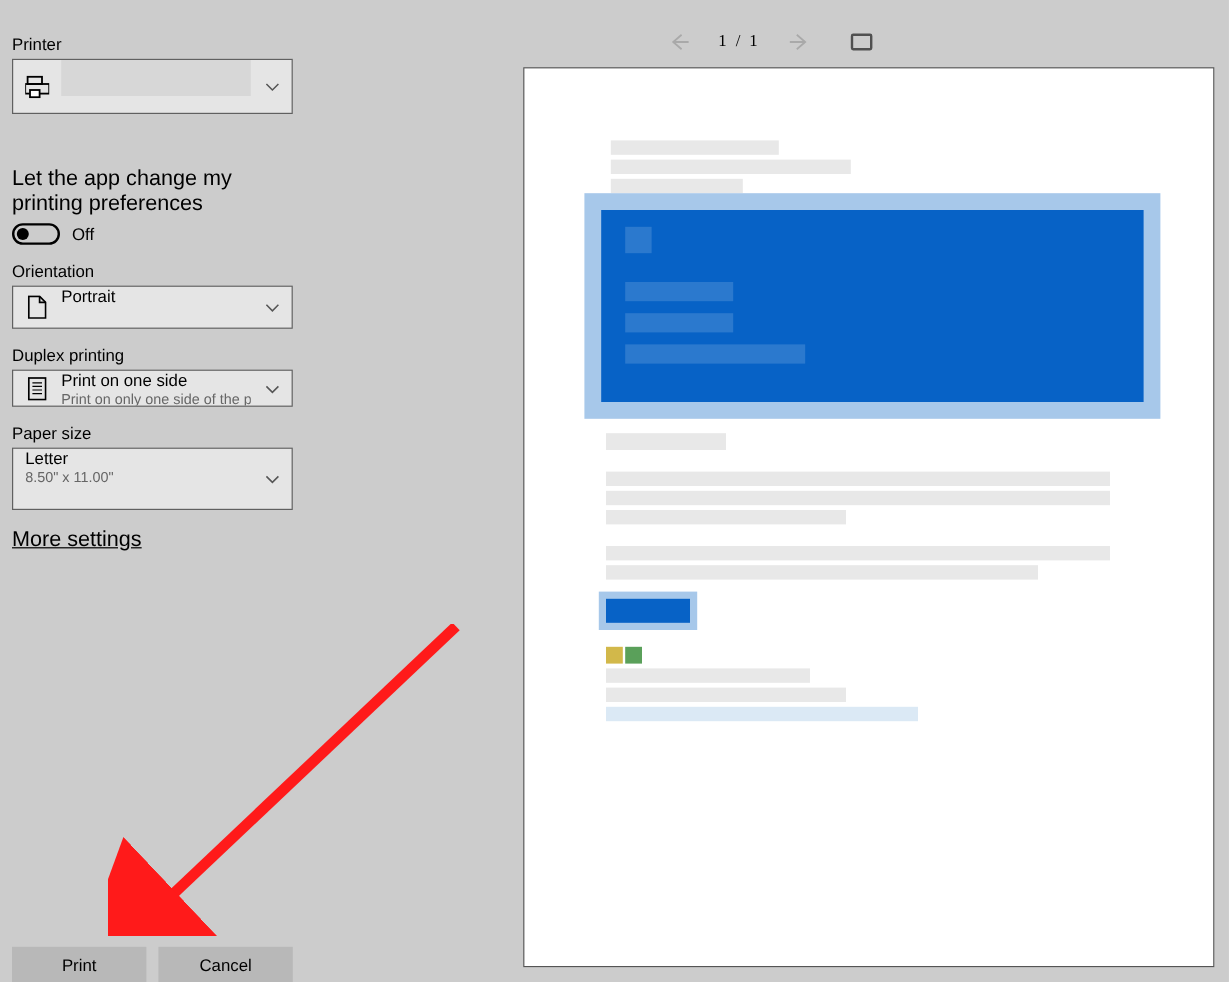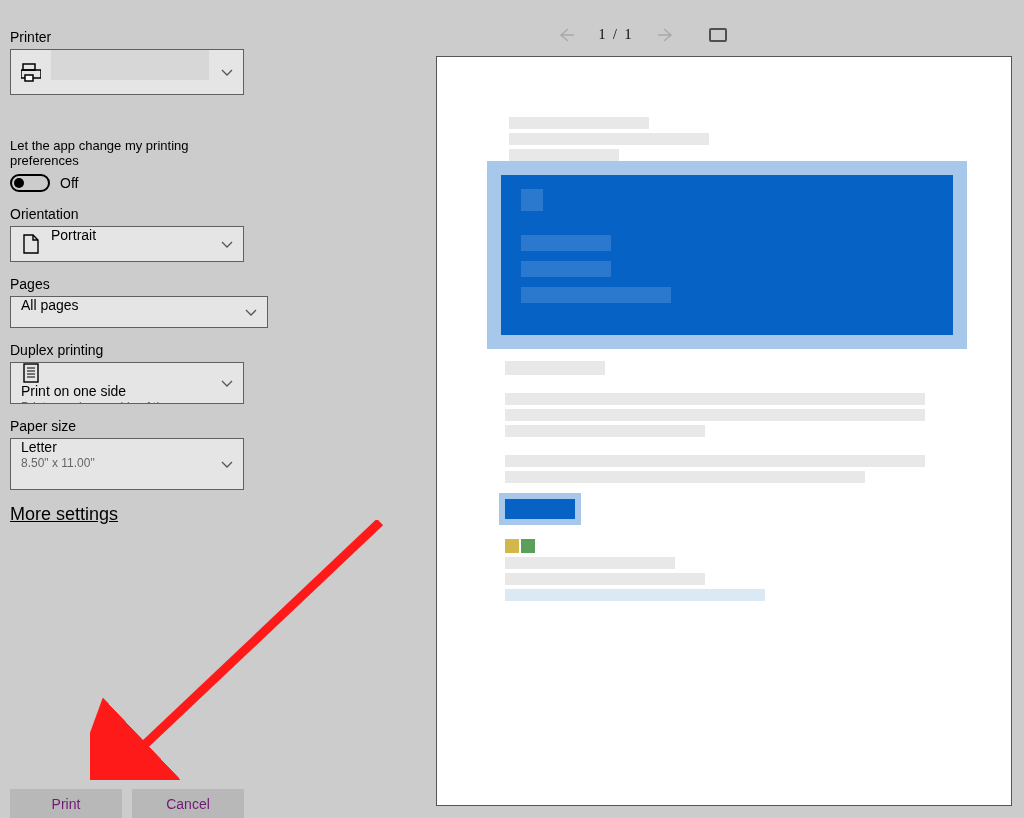--- a/index.html
+++ b/index.html
@@ -97,21 +97,21 @@
     left: 10px; bottom: 10px;
     display: flex; gap: 10px;
   }
   .btn {
     width: 112px; height: 30px;
     background: #b8b8b8;
     display: flex; align-items: center; justify-content: center;
     font-size: 14px;
     cursor: pointer;
     border: none;
-    color: #701a75;
+    color: #000000;
   }
   
   .preview-toolbar {
     position: absolute;
     left: 260px; right: 0; top: 20px;
     height: 30px;
     display: flex; align-items: center; justify-content: center;
     gap: 24px;
     color: #606060;
   }
@@ -178,21 +178,21 @@
       <div class="blur-printer"></div>
       <span class="chev">
         <svg width="12" height="8" viewBox="0 0 12 8">
             <path d="M1 1 L6 6 L11 1" fill="none" stroke="#555" stroke-width="1.3"></path>
           </svg>
       </span>
     </div>
   </div>
 
   <div class="section">
-    <div class="label" style="font-size:13px;margin-top:43px;">Let the app change my printing preferences</div>
+    <div class="label" style="font-size:18px;margin-top:43px;">Let the app change my printing preferences</div>
     <div class="toggle-row">
       <div class="toggle"></div>
       <span>Off</span>
     </div>
   </div>
 
   <div class="section">
     <div class="label">Orientation</div>
     <div class="dropdown small" style="height:36px;">
       <span class="icon-slot">
@@ -206,37 +206,24 @@
         </div>
       <span class="chev">
         <svg width="12" height="8" viewBox="0 0 12 8">
             <path d="M1 1 L6 6 L11 1" fill="none" stroke="#555" stroke-width="1.3"></path>
           </svg>
       </span>
     </div>
   </div>
 
 
-  <div class="section">
-    <div class="label">Pages</div>
-    <div class="dropdown small" style="width:258px;background:#e5e5e5;padding-left:10px;">
-      <div class="text-slot">
-          <div class="title">All pages</div>
-        </div>
-      <span class="chev">
-        <svg width="12" height="8" viewBox="0 0 12 8">
-            <path d="M1 1 L6 6 L11 1" fill="none" stroke="#555" stroke-width="1.3"></path>
-          </svg>
-      </span>
-    </div>
-  </div>
 
   <div class="section">
     <div class="label">Duplex printing</div>
-    <div class="dropdown" style="height:42px;flex-direction:column;">
+    <div class="dropdown" style="height:31px;">
       <span class="icon-slot">
         <svg width="16" height="20" viewBox="0 0 16 20">
             <rect x="1" y="1" width="14" height="18" fill="none" stroke="#000" stroke-width="1.4"></rect>
             <line x1="4" y1="5" x2="12" y2="5" stroke="#000"></line>
             <line x1="4" y1="8" x2="12" y2="8" stroke="#000"></line>
             <line x1="4" y1="11" x2="12" y2="11" stroke="#000"></line>
             <line x1="4" y1="14" x2="12" y2="14" stroke="#000"></line>
           </svg>
       </span>
       <div class="text-slot">

